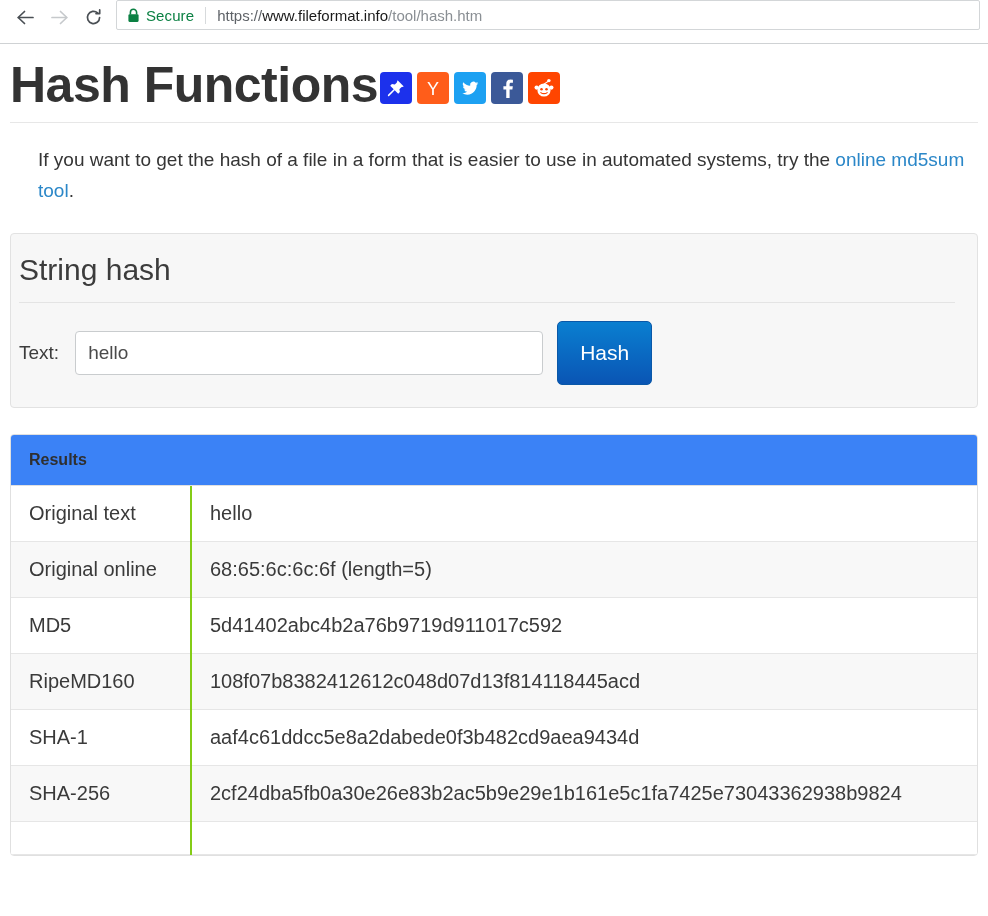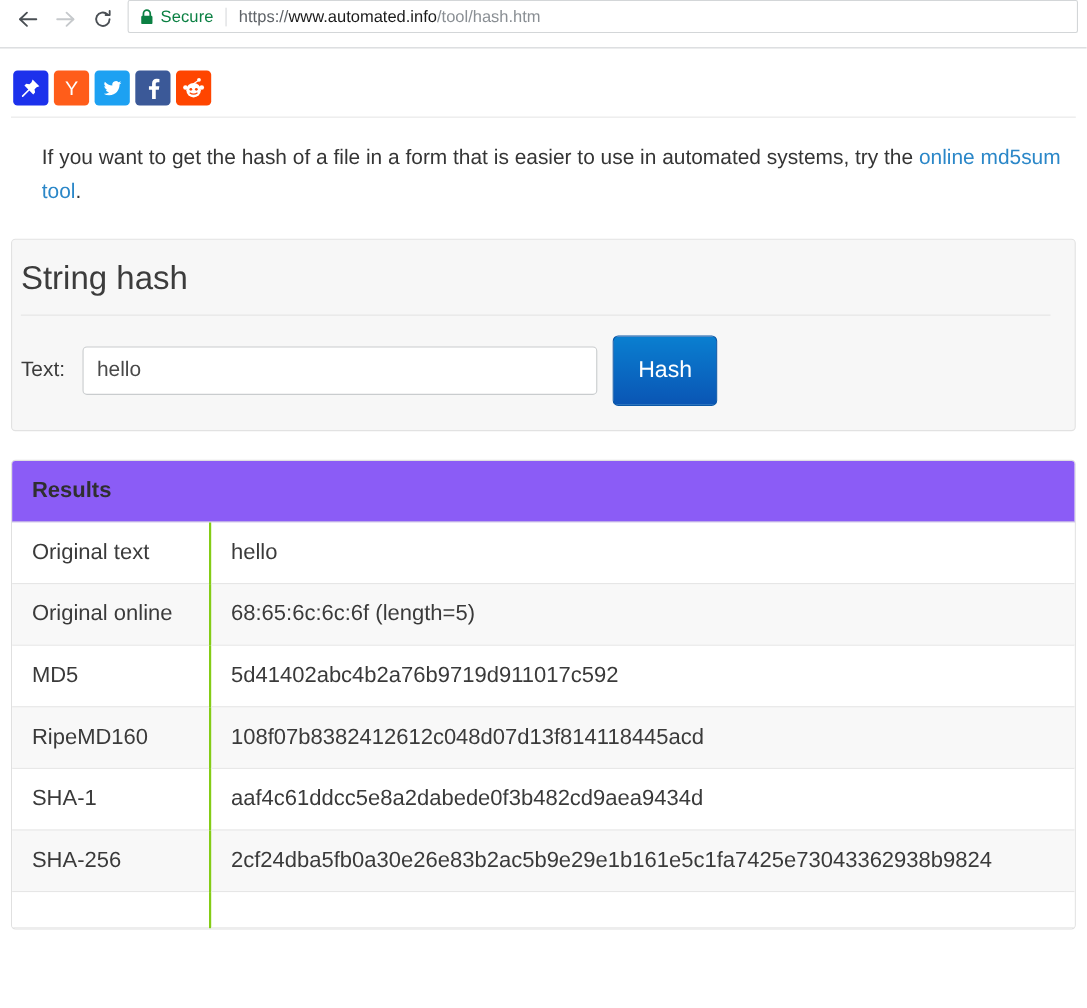--- a/index.html
+++ b/index.html
@@ -163,22 +163,22 @@
 
   
   .results {
     margin-top: 26px;
     border: 1px solid #e0e0e0;
     border-radius: 4px;
     overflow: hidden;
     background: #ffffff;
   }
   .results-heading {
-    background: #8b5cf6;
-    font-size: 20px;
+    background: #3b82f6;
+    font-size: 16px;
     font-weight: bold;
     color: #2f2f2f;
     padding: 16px 18px;
     border-bottom: 1px solid #e0e0e0;
   }
   table.results-table {
     width: 100%;
     border-collapse: collapse;
     table-layout: fixed;
   }
@@ -229,27 +229,28 @@
 
   <div class="omnibox">
     <span class="lock-icon">
       <svg width="13" height="15" viewBox="0 0 13 15">
         <path d="M3.4 6.5 V4.4 a3.1 3.1 0 0 1 6.2 0 V6.5" fill="none" stroke="#0b8043" stroke-width="1.6"></path>
         <rect x="1.4" y="6.3" width="10.2" height="7.6" rx="1.1" fill="#0b8043"></rect>
       </svg>
     </span>
     <span class="secure-label">Secure</span>
     <span class="omni-sep"></span>
-    <span class="url"><span class="scheme">https://</span><span class="host">www.automated.info</span><span class="path">/tool/hash.htm</span></span>
+    <span class="url"><span class="scheme">https://</span><span class="host">www.fileformat.info</span><span class="path">/tool/hash.htm</span></span>
   </div>
 </div>
 
 <div class="page">
 
   <div class="title-row">
+    <h1 class="page-title">Hash Functions</h1>
 
     <div class="social">
       <a class="social-icon" style="background:#1c31ec;">
         <span>
           <svg width="22" height="22" viewBox="0 0 22 22">
             <path d="M12.6 3.2 L18.8 9.4 L16.3 10.3 L14.4 12.2 L14.9 15.1 L13.2 16.8 L5.2 8.8 L6.9 7.1 L9.8 7.6 L11.7 5.7 Z" fill="#ffffff"></path>
             <line x1="9.2" y1="12.8" x2="3.6" y2="18.4" stroke="#ffffff" stroke-width="1.5" stroke-linecap="round"></line>
           </svg>
         </span>
       </a>

